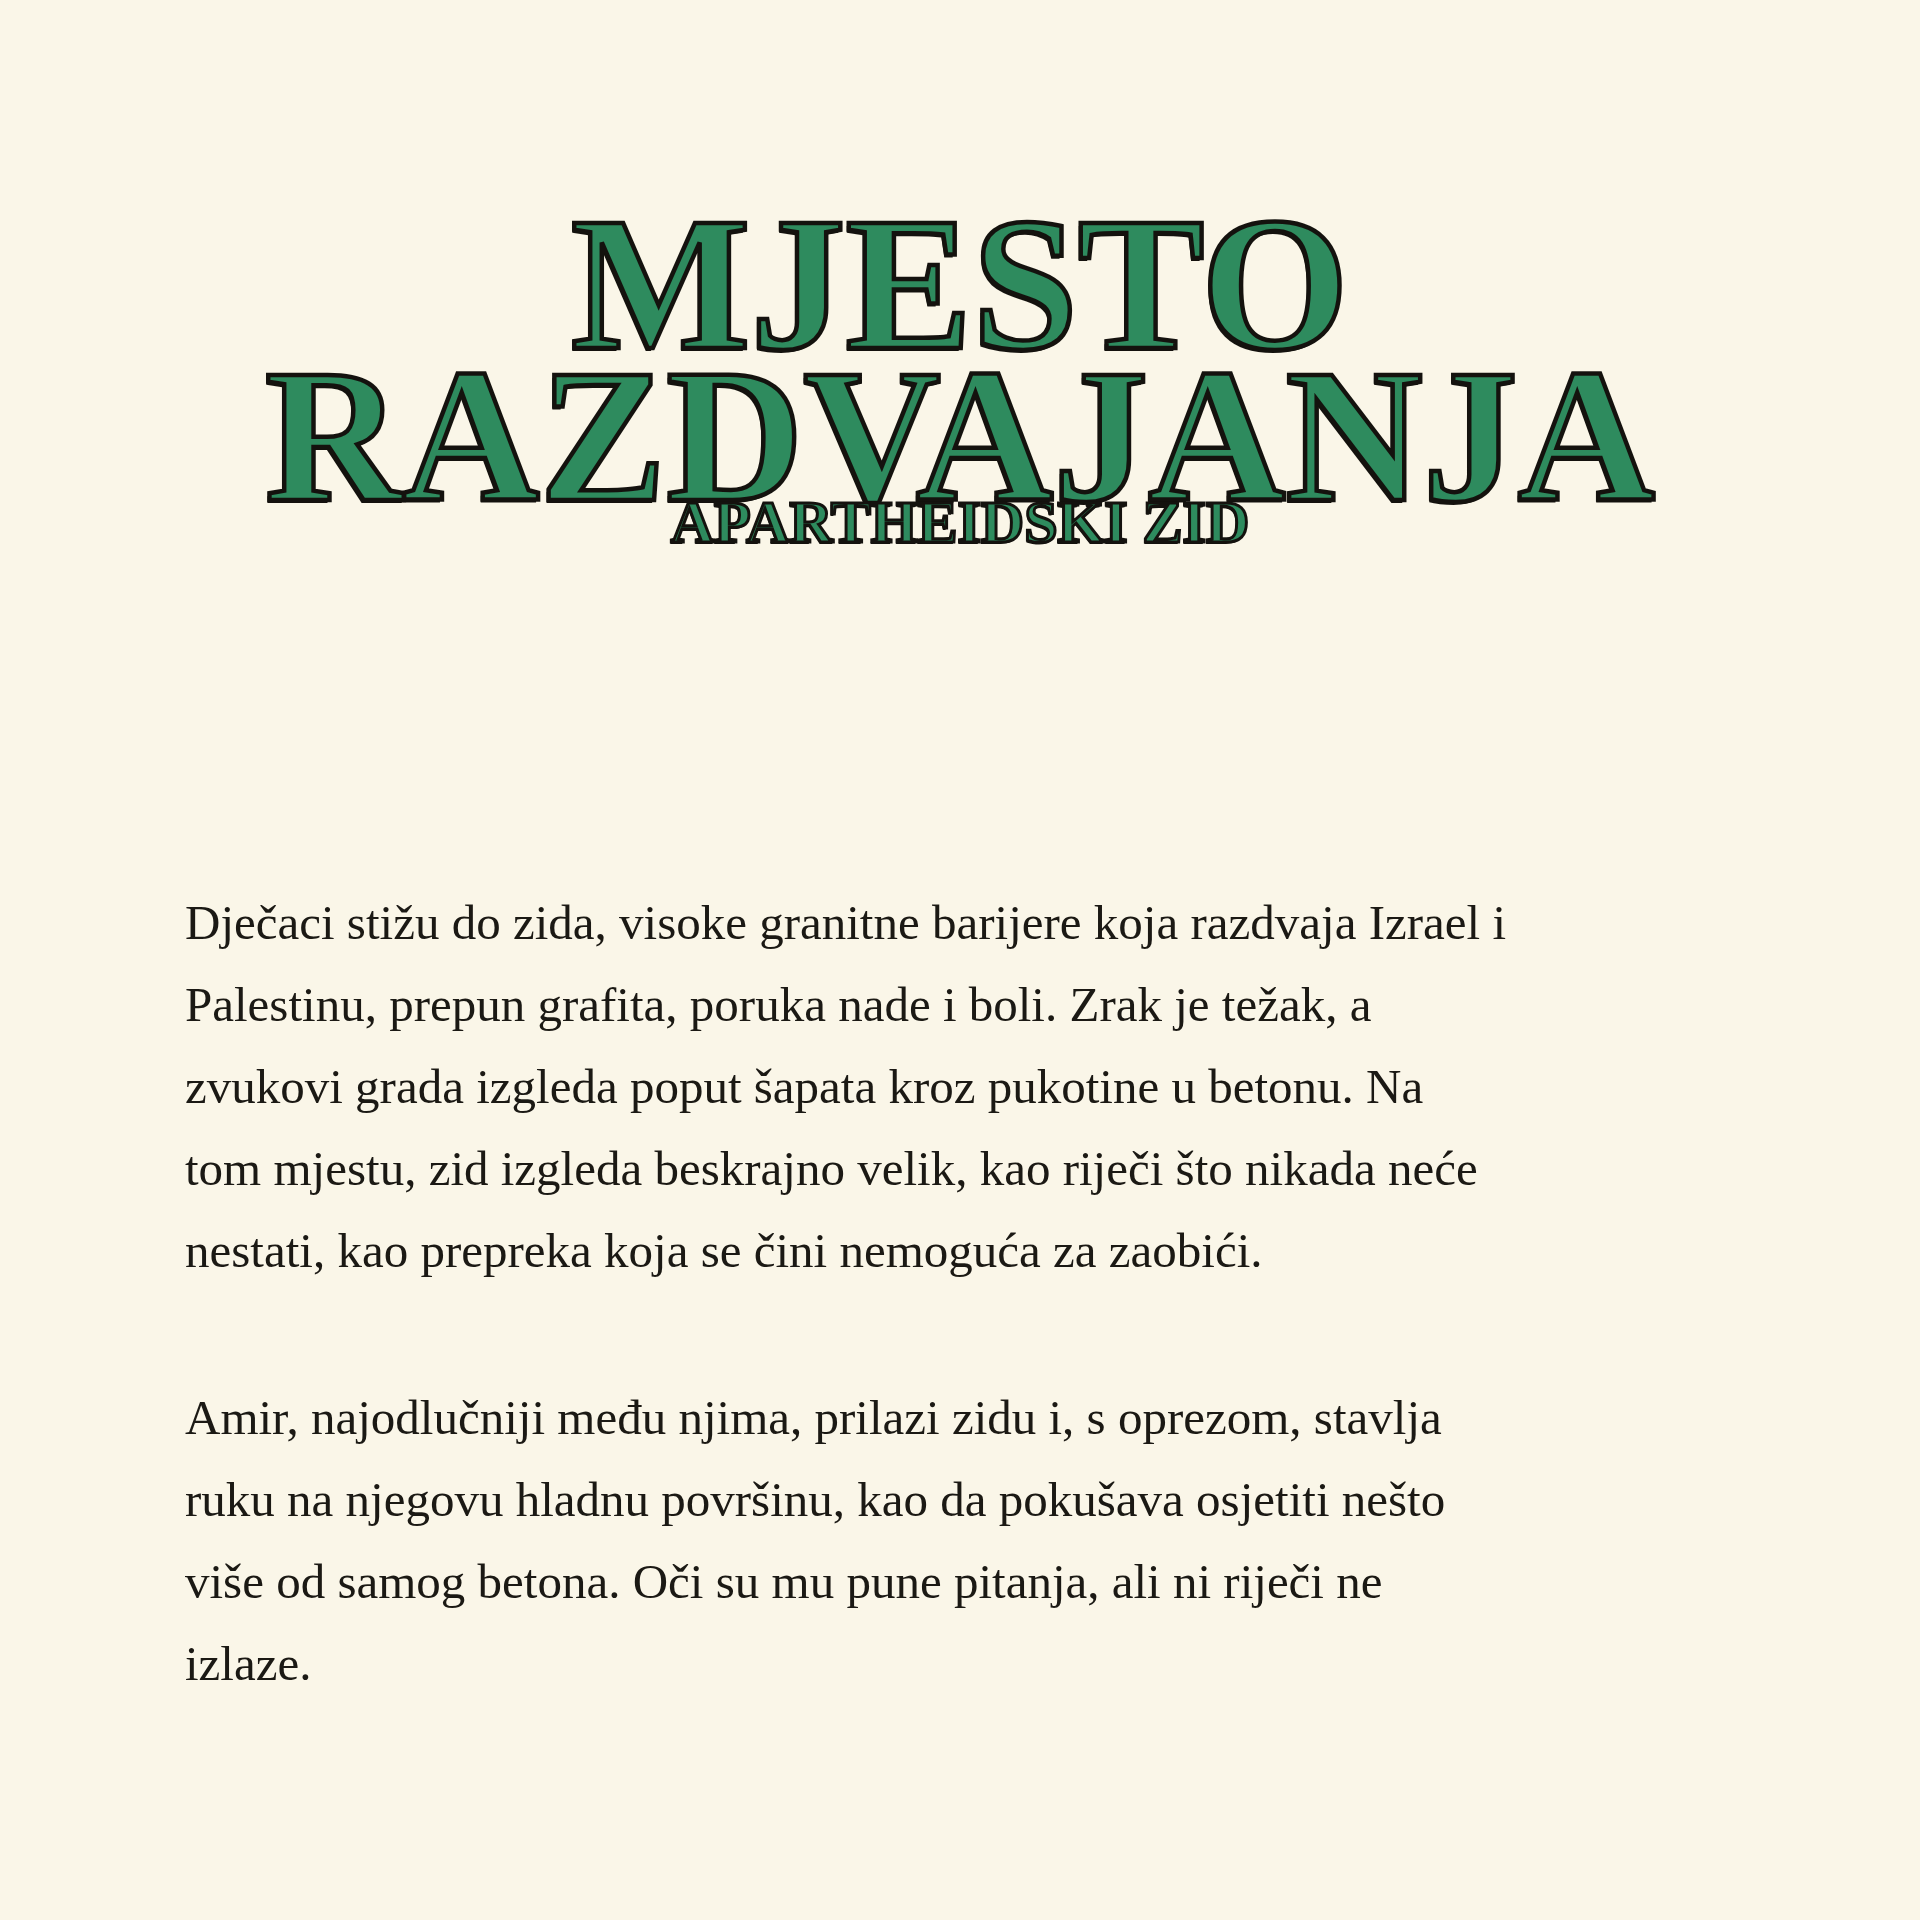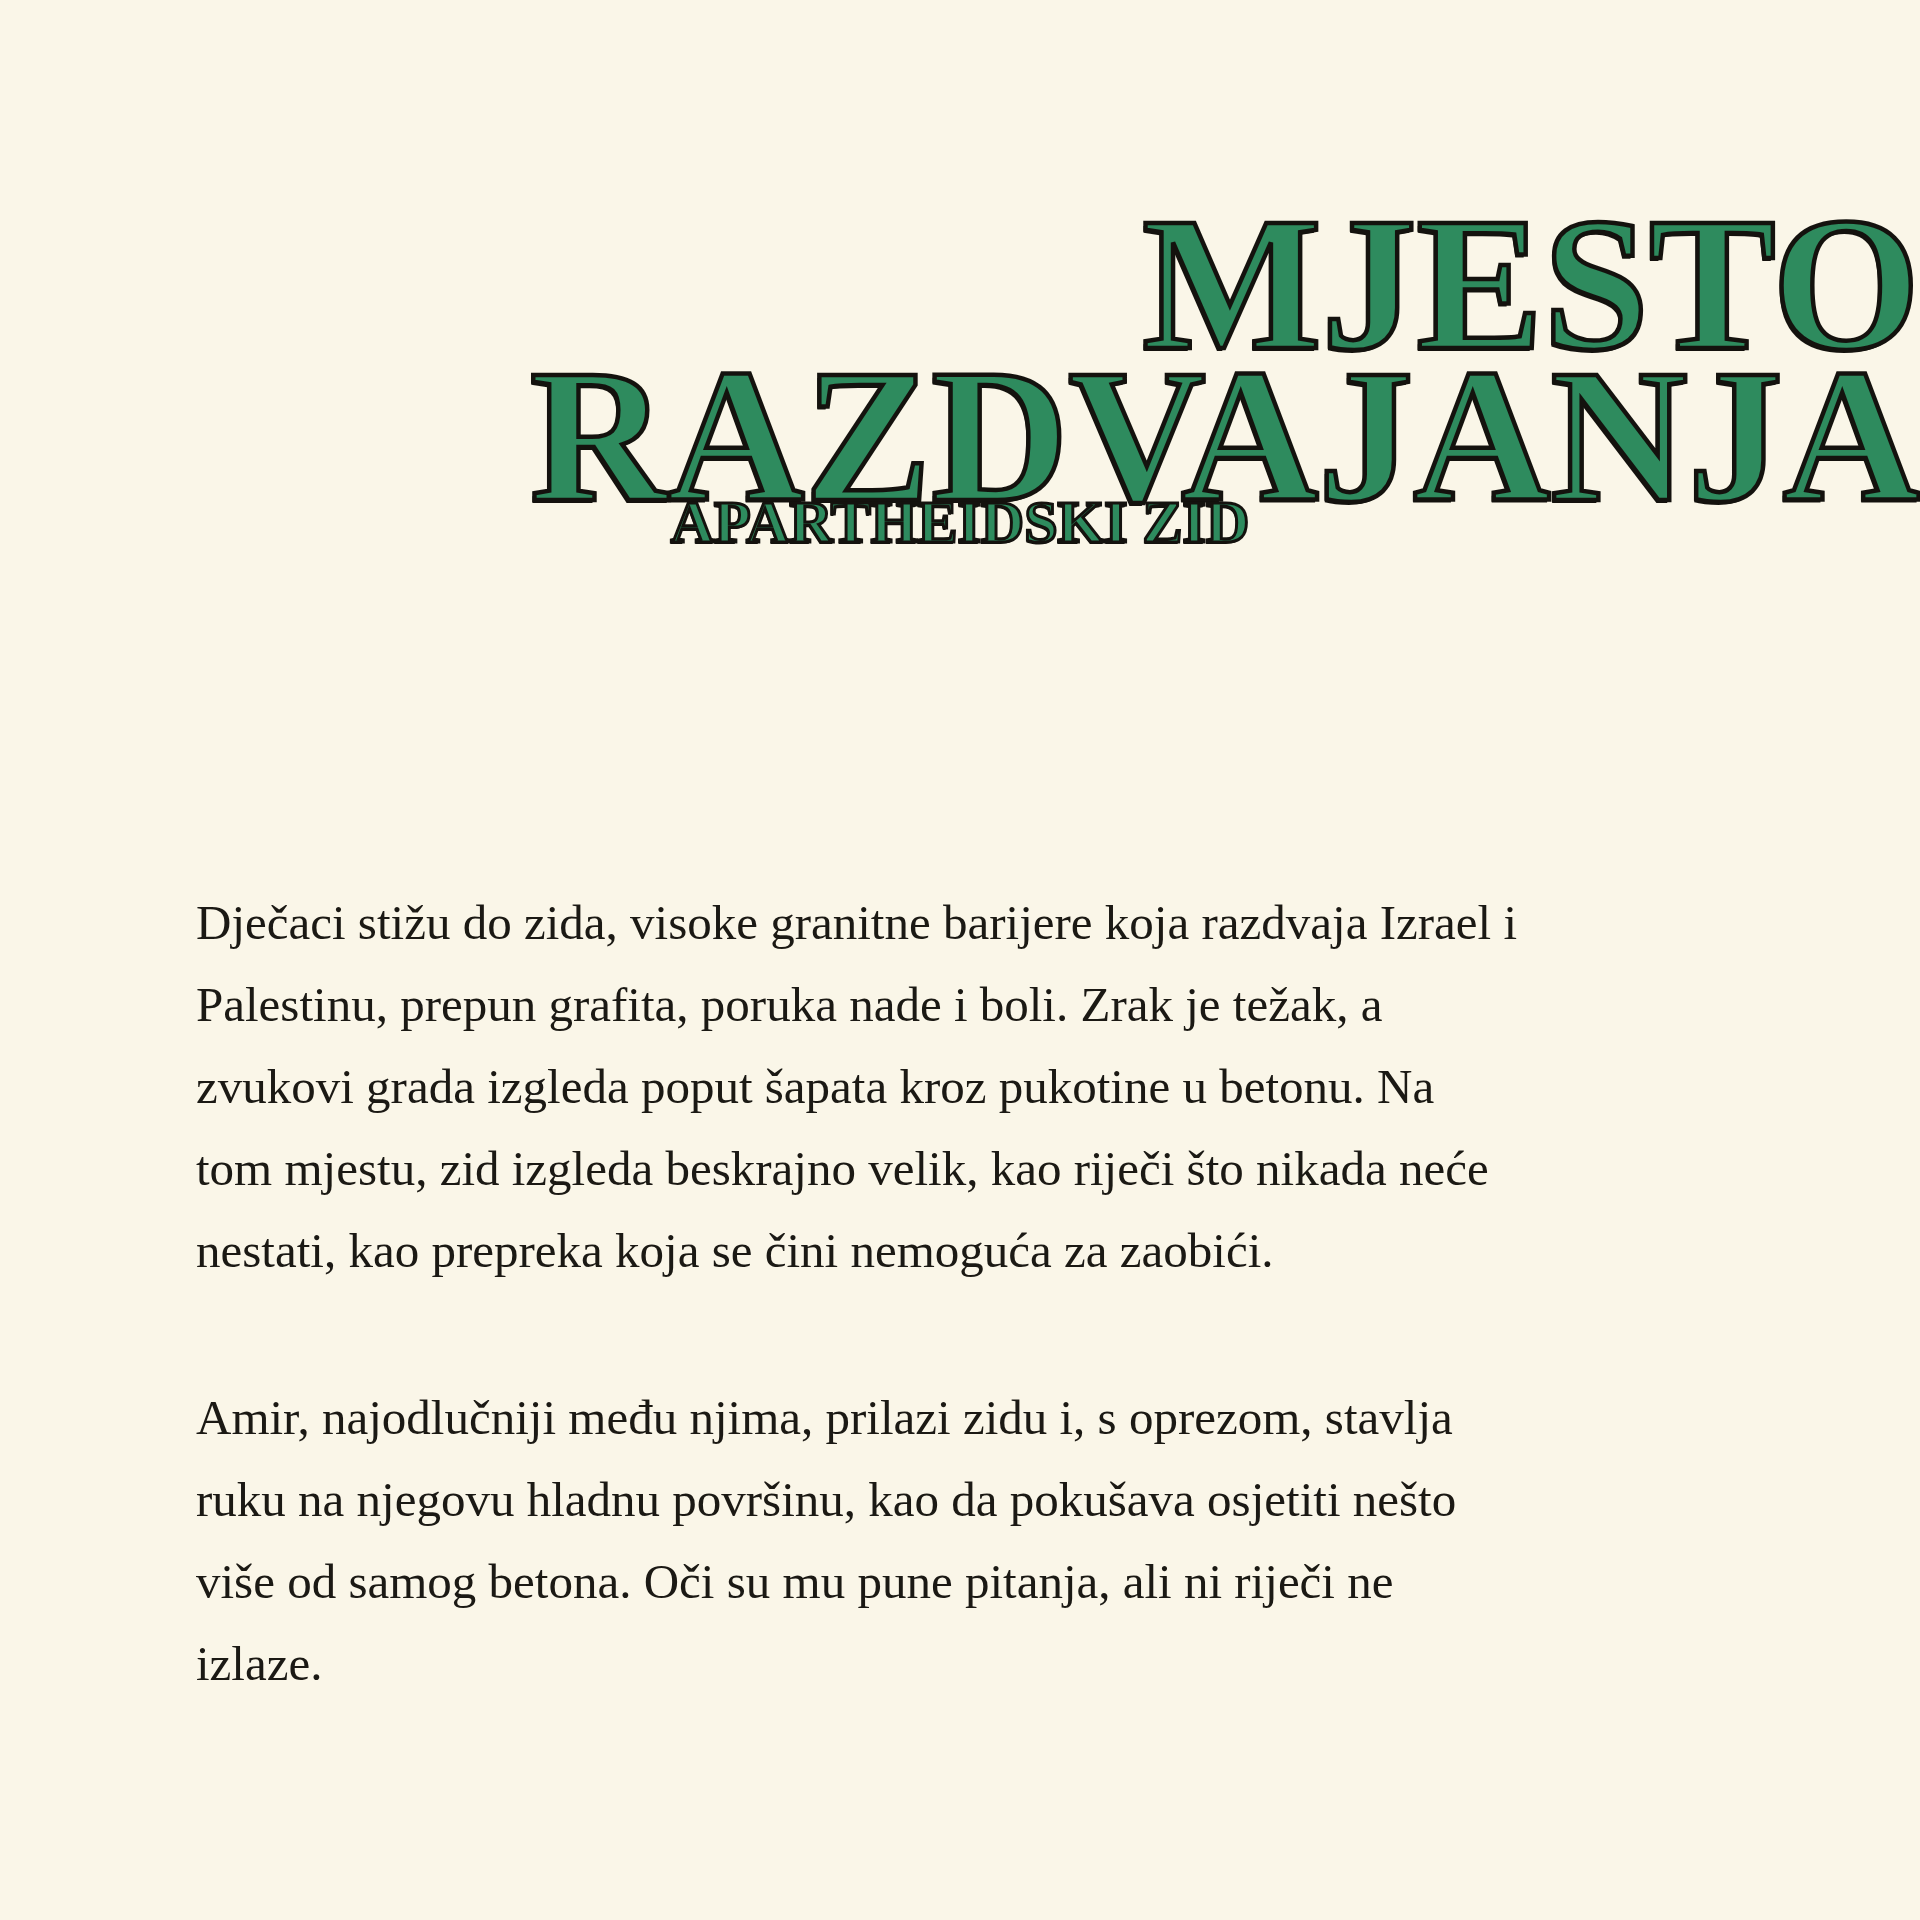--- a/index.html
+++ b/index.html
@@ -13,21 +13,21 @@
   .page{
     position:relative;
     width:1920px;
     height:1920px;
     background:var(--bg);
     font-family:"Liberation Serif", serif;
     overflow:hidden;
   }
   .title{
     margin-top:208px;
-    text-align:right;
+    text-align:center;
     font-weight:bold;
     font-size:190px;
     line-height:152px;
     letter-spacing:0;
     color:var(--green);
     -webkit-text-stroke:4.5px var(--outline);
     text-shadow:-2px 3px 0 var(--outline);
   }
   .title .line{display:block;}
   .subtitle{
@@ -39,21 +39,21 @@
     color:var(--green);
     -webkit-text-stroke:3px var(--outline);
     text-shadow:-1px 2px 0 var(--outline);
   }
   .body-text{
     margin:308px 0 0 185px;
     font-size:49px;
     line-height:82px;
     color:var(--ink);
   }
-  .body-text p{margin:0 0 85px 11px;}
+  .body-text p{margin:0 0 85px 0;}
   .body-text .tline{white-space:nowrap;}
 </style>
 </head>
 <body>
 
 <div class="page">
 
   <header>
     <h1 class="title">
       <span class="line">MJESTO</span>

